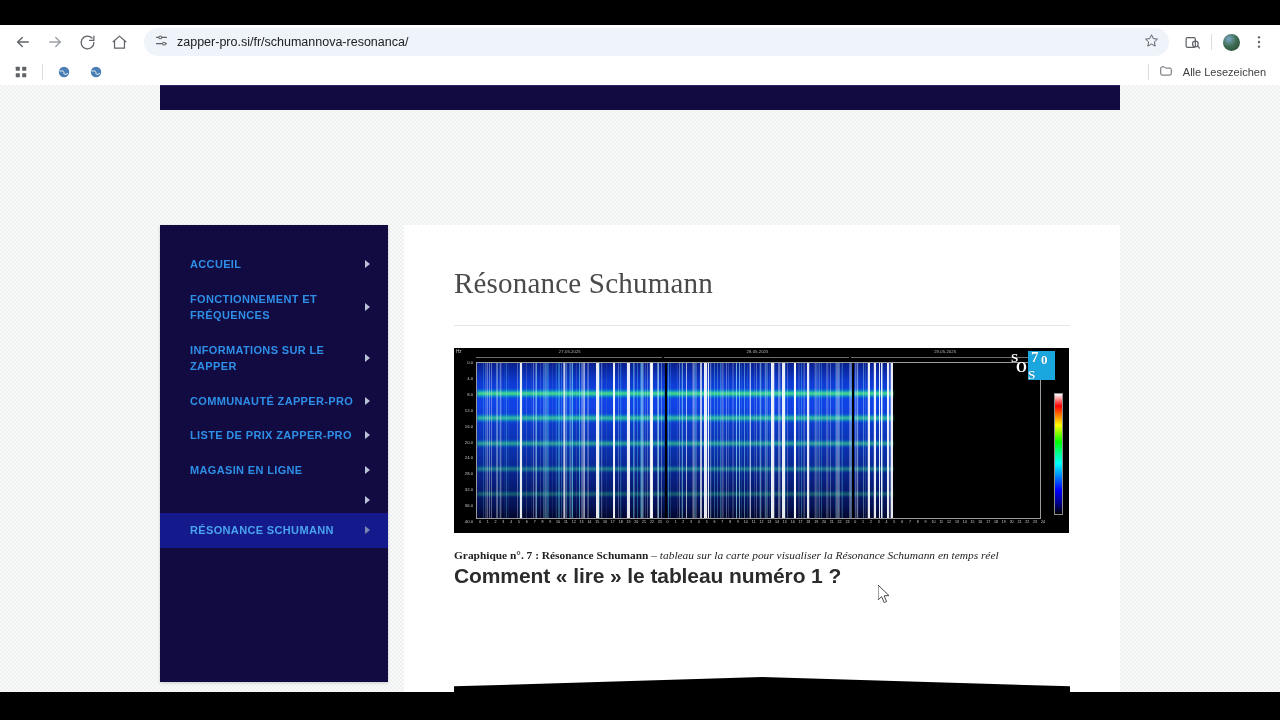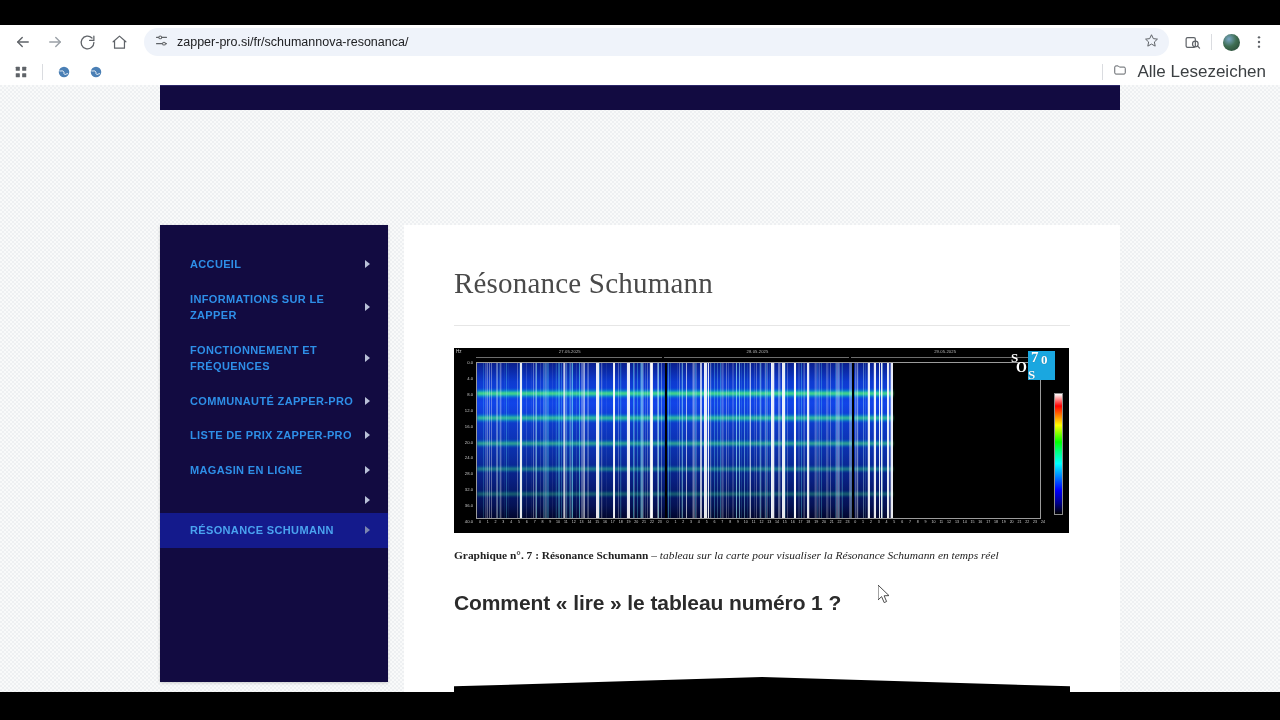--- a/index.html
+++ b/index.html
@@ -46,21 +46,21 @@
   #toolbar-divider { width:1px; height:16px; background:#dadce0; margin:0 4px; }
 
   #bookmarkbar {
     position:absolute; left:0; top:34px; width:1280px; height:26px;
     display:flex; align-items:center; padding:0 10px; gap:10px;
     background:#ffffff;
   }
   .bm-icon { width:22px; height:22px; display:flex; align-items:center; justify-content:center; color:#5f6368; }
   #bm-spacer { flex:1 1 auto; }
   #bm-divider { width:1px; height:16px; background:#dadce0; }
-  #bm-all { display:flex; align-items:center; gap:10px; font-size:17px; color:#3c4043; white-space:nowrap; padding-right:4px; }
+  #bm-all { display:flex; align-items:center; gap:10px; font-size:11px; color:#3c4043; white-space:nowrap; padding-right:4px; }
 
   
   #viewport {
     position:absolute; left:0; top:85px; width:1280px; height:607px;
     background:#eef0f2;
     background-image:
       linear-gradient(45deg, rgba(255,255,255,.65) 25%, transparent 25%, transparent 75%, rgba(255,255,255,.65) 75%),
       linear-gradient(45deg, rgba(255,255,255,.65) 25%, transparent 25%, transparent 75%, rgba(255,255,255,.65) 75%);
     background-size:4px 4px;
     background-position:0 0, 2px 2px;
@@ -175,21 +175,21 @@
   #lg-0  { left:32px; top:2px;  font-size:13px; }
 
   #caption {
     margin-top:14px; font-size:11.4px; color:#222; line-height:1.45;
     font-family:"Liberation Serif", serif;
   }
   #caption b { font-weight:bold; }
   #caption i { font-style:italic; }
 
   #h2-howto {
-    margin-top:27px; font-size:21px; font-weight:bold; color:#2b2b2b;
+    font-size:21px; font-weight:bold; color:#2b2b2b;
     letter-spacing:-.1px;
   }
 
   
   #info-graphic {
     position:absolute; left:454px; top:592px; width:616px; height:100px;
     overflow:hidden;
   }
   #ig-roof {
     position:absolute; left:0; top:0; width:616px; height:26px;
@@ -310,25 +310,25 @@
 
   <div id="top-banner"></div>
 
   <div id="sidebar">
     <nav id="menu">
         <a class="menu-item">
           <span class="label">ACCUEIL</span>
           <span class="caret"></span>
         </a>
         <a class="menu-item">
-          <span class="label">INFORMATIONS SUR LE ZAPPER</span>
+          <span class="label">FONCTIONNEMENT ET FRÉQUENCES</span>
           <span class="caret"></span>
         </a>
         <a class="menu-item">
-          <span class="label">FONCTIONNEMENT ET FRÉQUENCES</span>
+          <span class="label">INFORMATIONS SUR LE ZAPPER</span>
           <span class="caret"></span>
         </a>
         <a class="menu-item">
           <span class="label">COMMUNAUTÉ ZAPPER-PRO</span>
           <span class="caret"></span>
         </a>
         <a class="menu-item">
           <span class="label">LISTE DE PRIX ZAPPER-PRO</span>
           <span class="caret"></span>
         </a>

